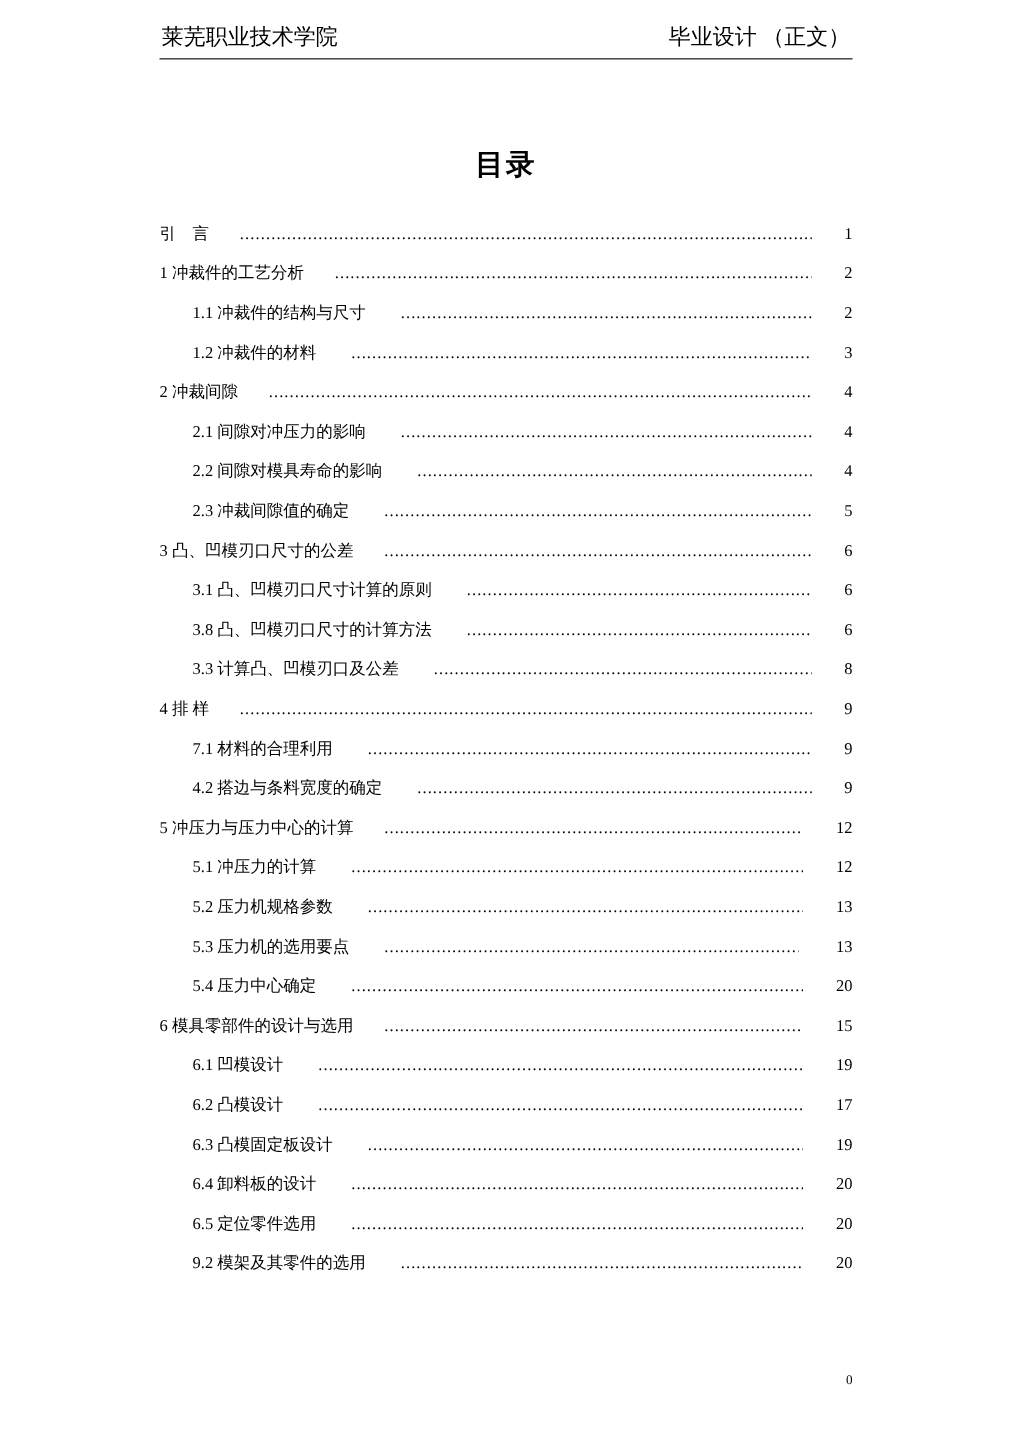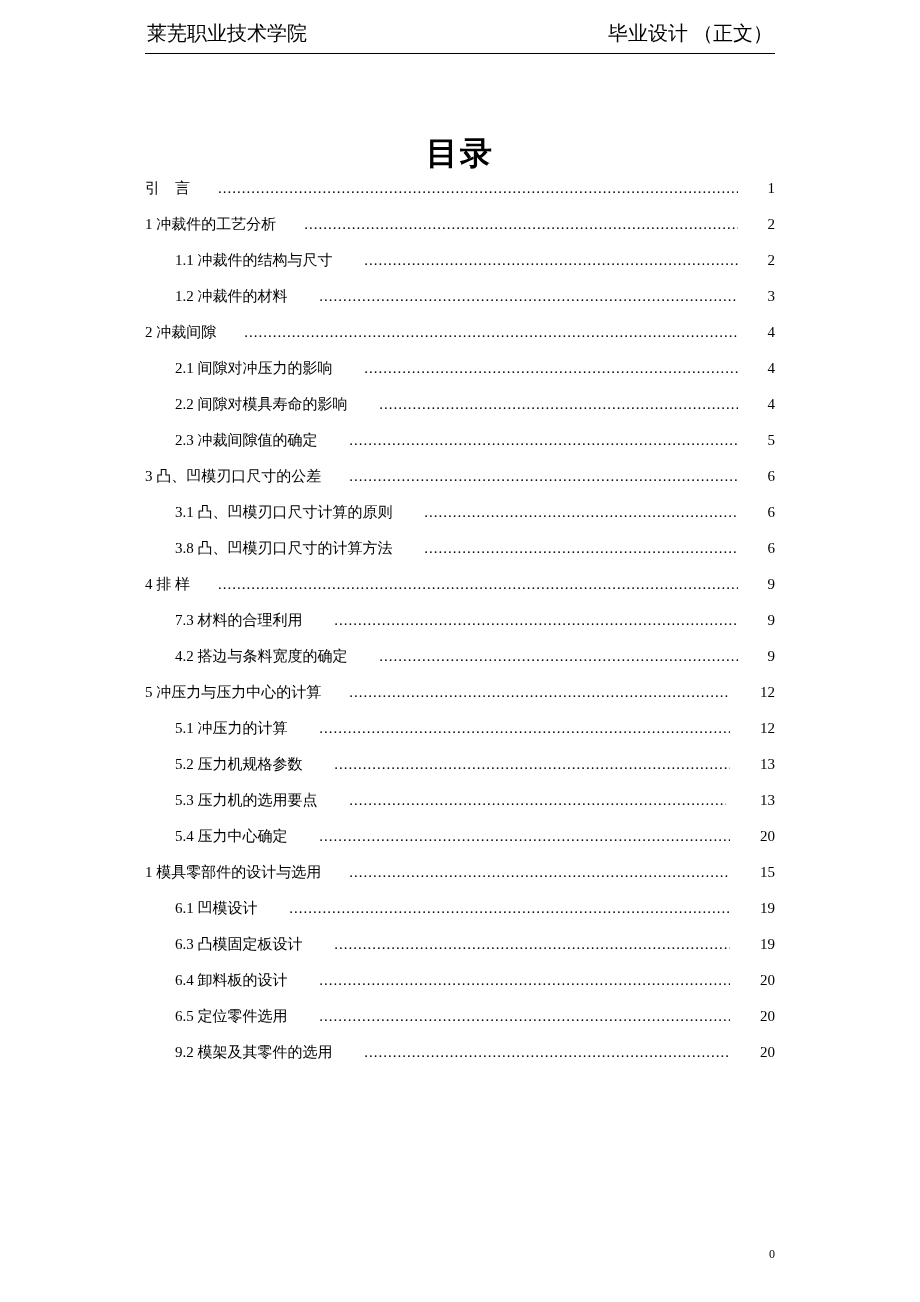--- a/index.html
+++ b/index.html
@@ -26,22 +26,23 @@
   }
   .header-rule {
     border: none;
     border-top: 1px solid #000;
     margin-bottom: 78px;
   }
   .title {
     text-align: center;
     font-family: "SimHei", "黑体", sans-serif;
     font-weight: bold;
-    font-size: 32px;
+    font-size: 26px;
     letter-spacing: 2px;
+    margin-bottom: 34px;
   }
   .toc { }
   .toc-line {
     display: flex;
     align-items: baseline;
     font-size: 15px;
     line-height: 1.6;
     margin-bottom: 12px;
     gap: 28px;
   }
@@ -128,27 +129,32 @@
       <div class="toc-line sub">
         <span class="toc-label">3.1 凸、凹模刃口尺寸计算的原则 </span>
         <span class="toc-dots"></span>
         <span class="toc-page">6</span>
       </div>
       <div class="toc-line sub">
         <span class="toc-label">3.8 凸、凹模刃口尺寸的计算方法 </span>
         <span class="toc-dots"></span>
         <span class="toc-page">6</span>
       </div>
+      <div class="toc-line sub">
+        <span class="toc-label">3.3 计算凸、凹模刃口及公差 </span>
+        <span class="toc-dots"></span>
+        <span class="toc-page">8</span>
+      </div>
       <div class="toc-line top">
         <span class="toc-label">4 排 样</span>
         <span class="toc-dots"></span>
         <span class="toc-page">9</span>
       </div>
       <div class="toc-line sub">
-        <span class="toc-label">7.3 材料的合理利用 </span>
+        <span class="toc-label">7.1 材料的合理利用 </span>
         <span class="toc-dots"></span>
         <span class="toc-page">9</span>
       </div>
       <div class="toc-line sub">
         <span class="toc-label">4.2 搭边与条料宽度的确定 </span>
         <span class="toc-dots"></span>
         <span class="toc-page">9</span>
       </div>
       <div class="toc-line top">
         <span class="toc-label">5 冲压力与压力中心的计算</span>
@@ -169,28 +175,33 @@
         <span class="toc-label">5.3 压力机的选用要点 </span>
         <span class="toc-dots"></span>
         <span class="toc-page"> 13</span>
       </div>
       <div class="toc-line sub">
         <span class="toc-label">5.4 压力中心确定 </span>
         <span class="toc-dots"></span>
         <span class="toc-page">20</span>
       </div>
       <div class="toc-line top">
-        <span class="toc-label">1 模具零部件的设计与选用</span>
+        <span class="toc-label">6 模具零部件的设计与选用</span>
         <span class="toc-dots"></span>
         <span class="toc-page">15</span>
       </div>
       <div class="toc-line sub">
         <span class="toc-label">6.1 凹模设计 </span>
         <span class="toc-dots"></span>
         <span class="toc-page">19</span>
+      </div>
+      <div class="toc-line sub">
+        <span class="toc-label">6.2 凸模设计 </span>
+        <span class="toc-dots"></span>
+        <span class="toc-page">17</span>
       </div>
       <div class="toc-line sub">
         <span class="toc-label">6.3 凸模固定板设计 </span>
         <span class="toc-dots"></span>
         <span class="toc-page">19</span>
       </div>
       <div class="toc-line sub">
         <span class="toc-label">6.4 卸料板的设计 </span>
         <span class="toc-dots"></span>
         <span class="toc-page">20</span>

